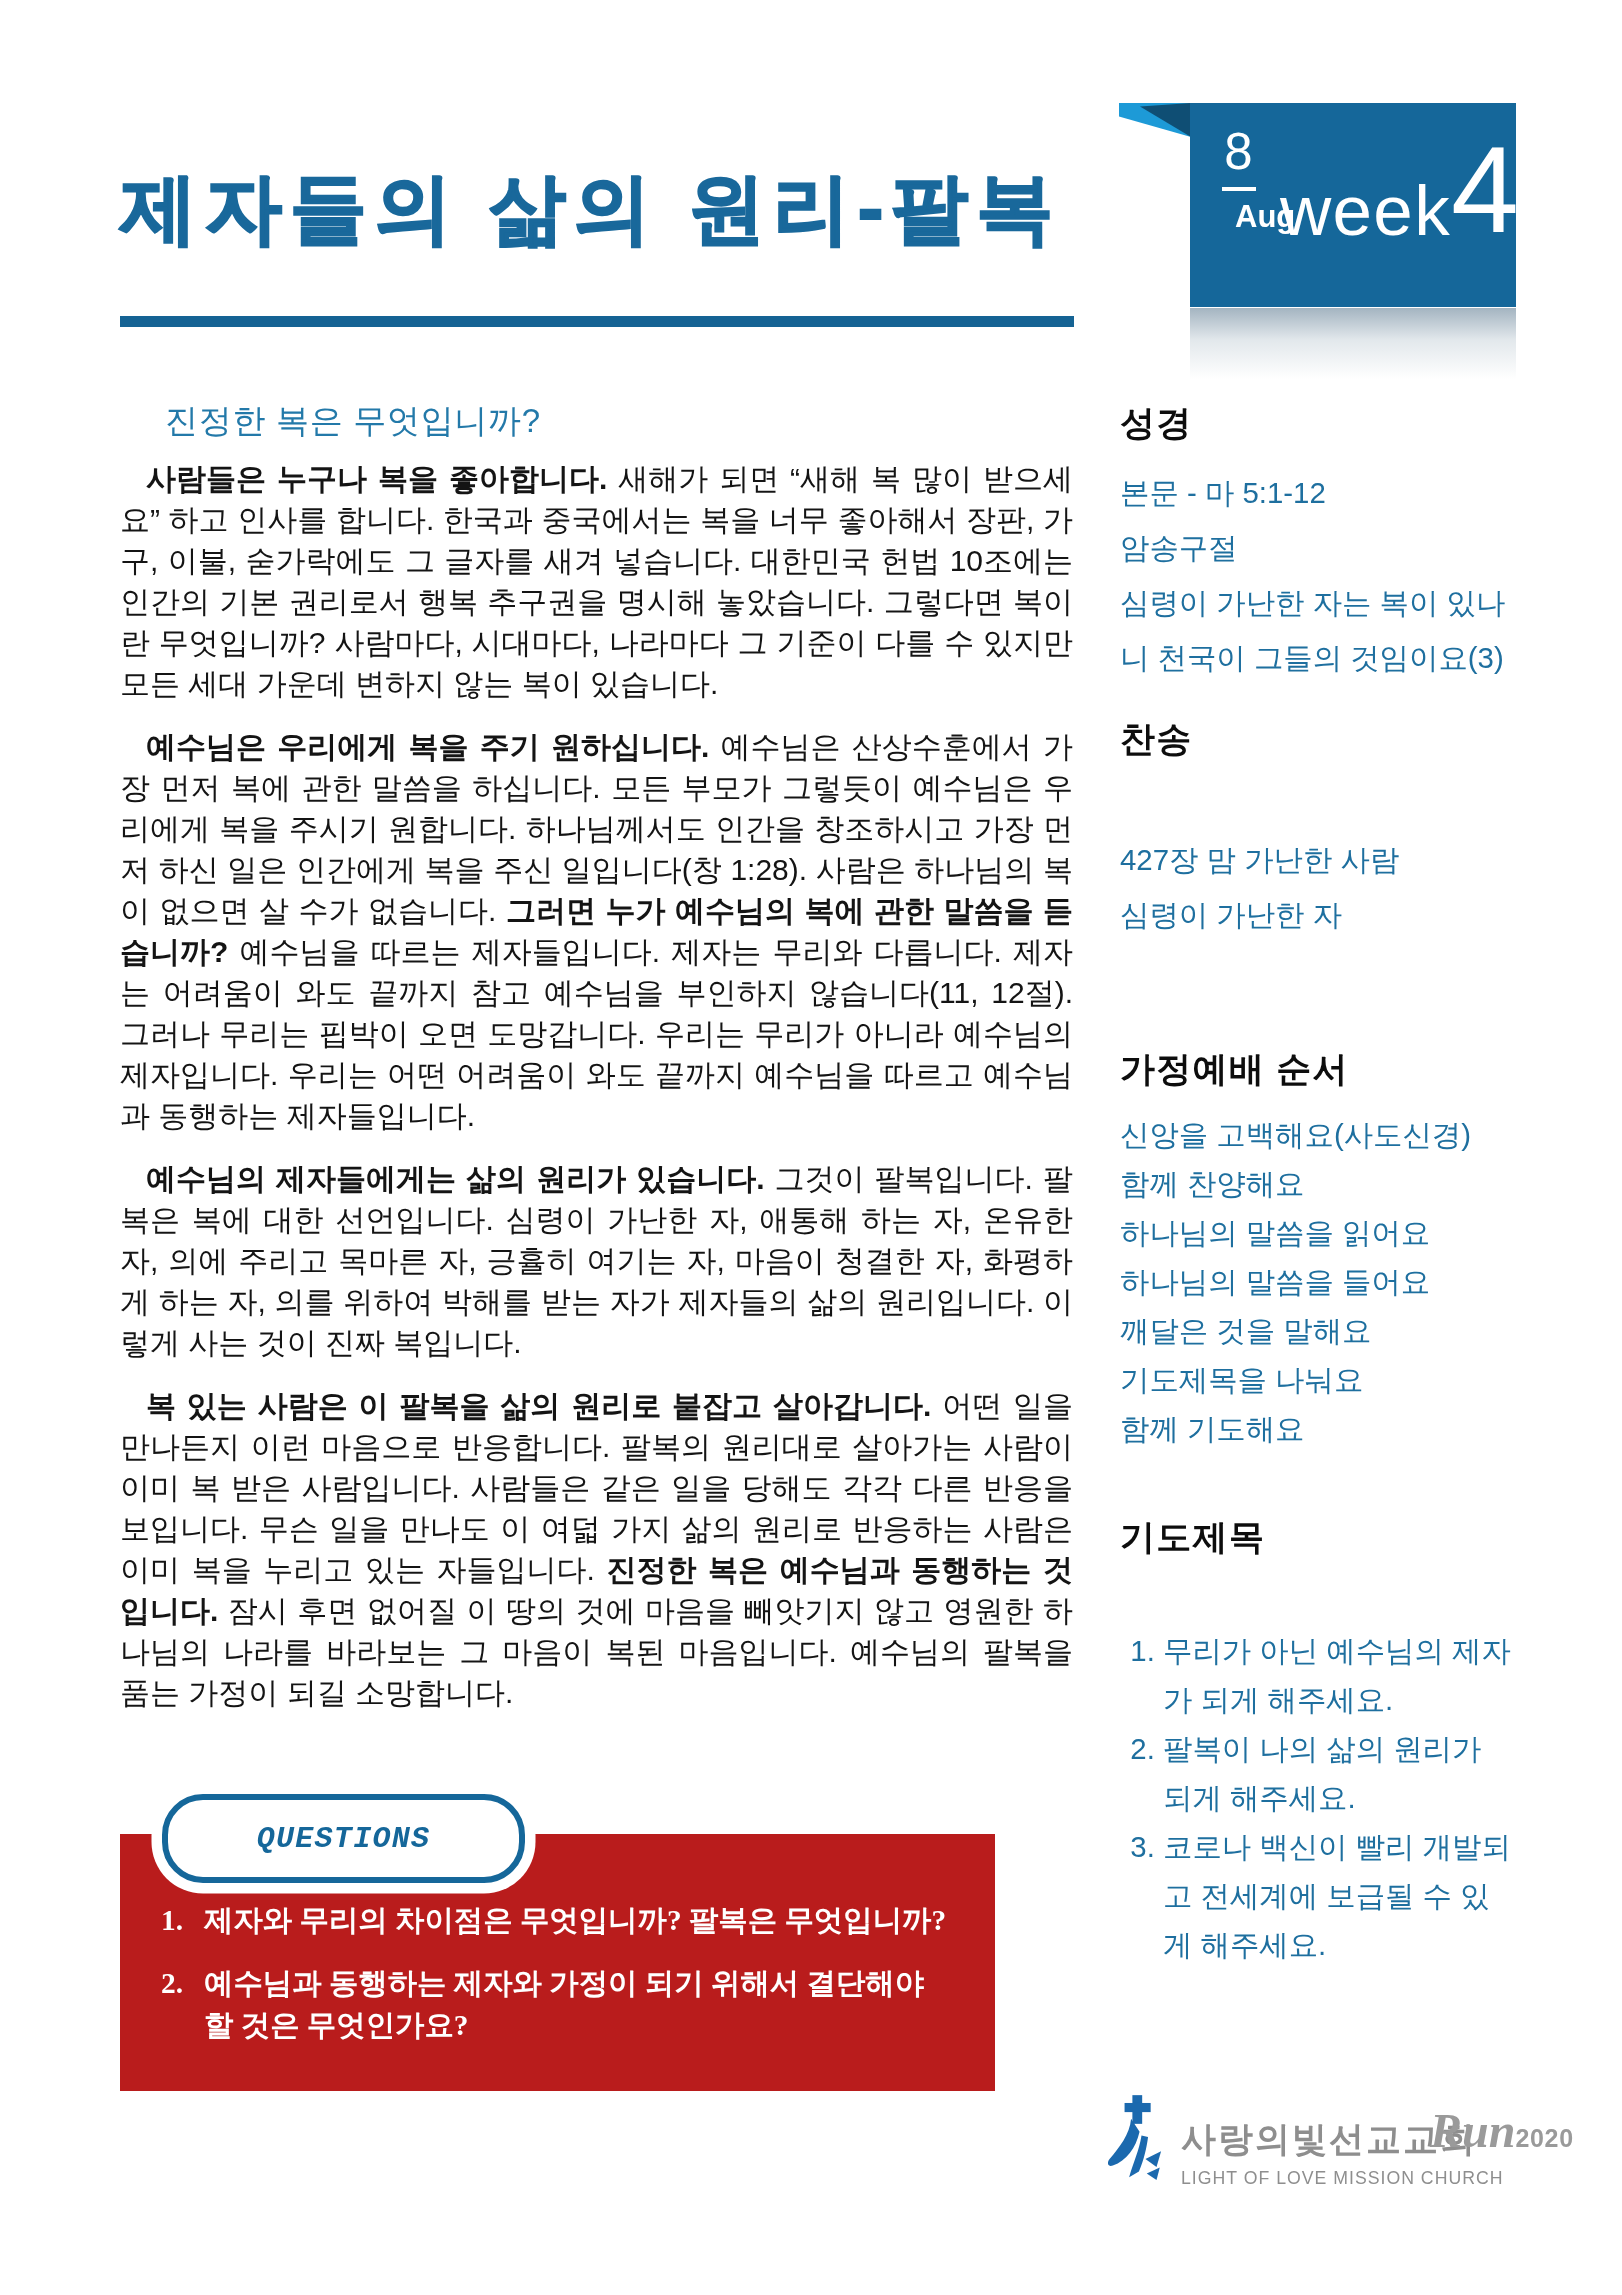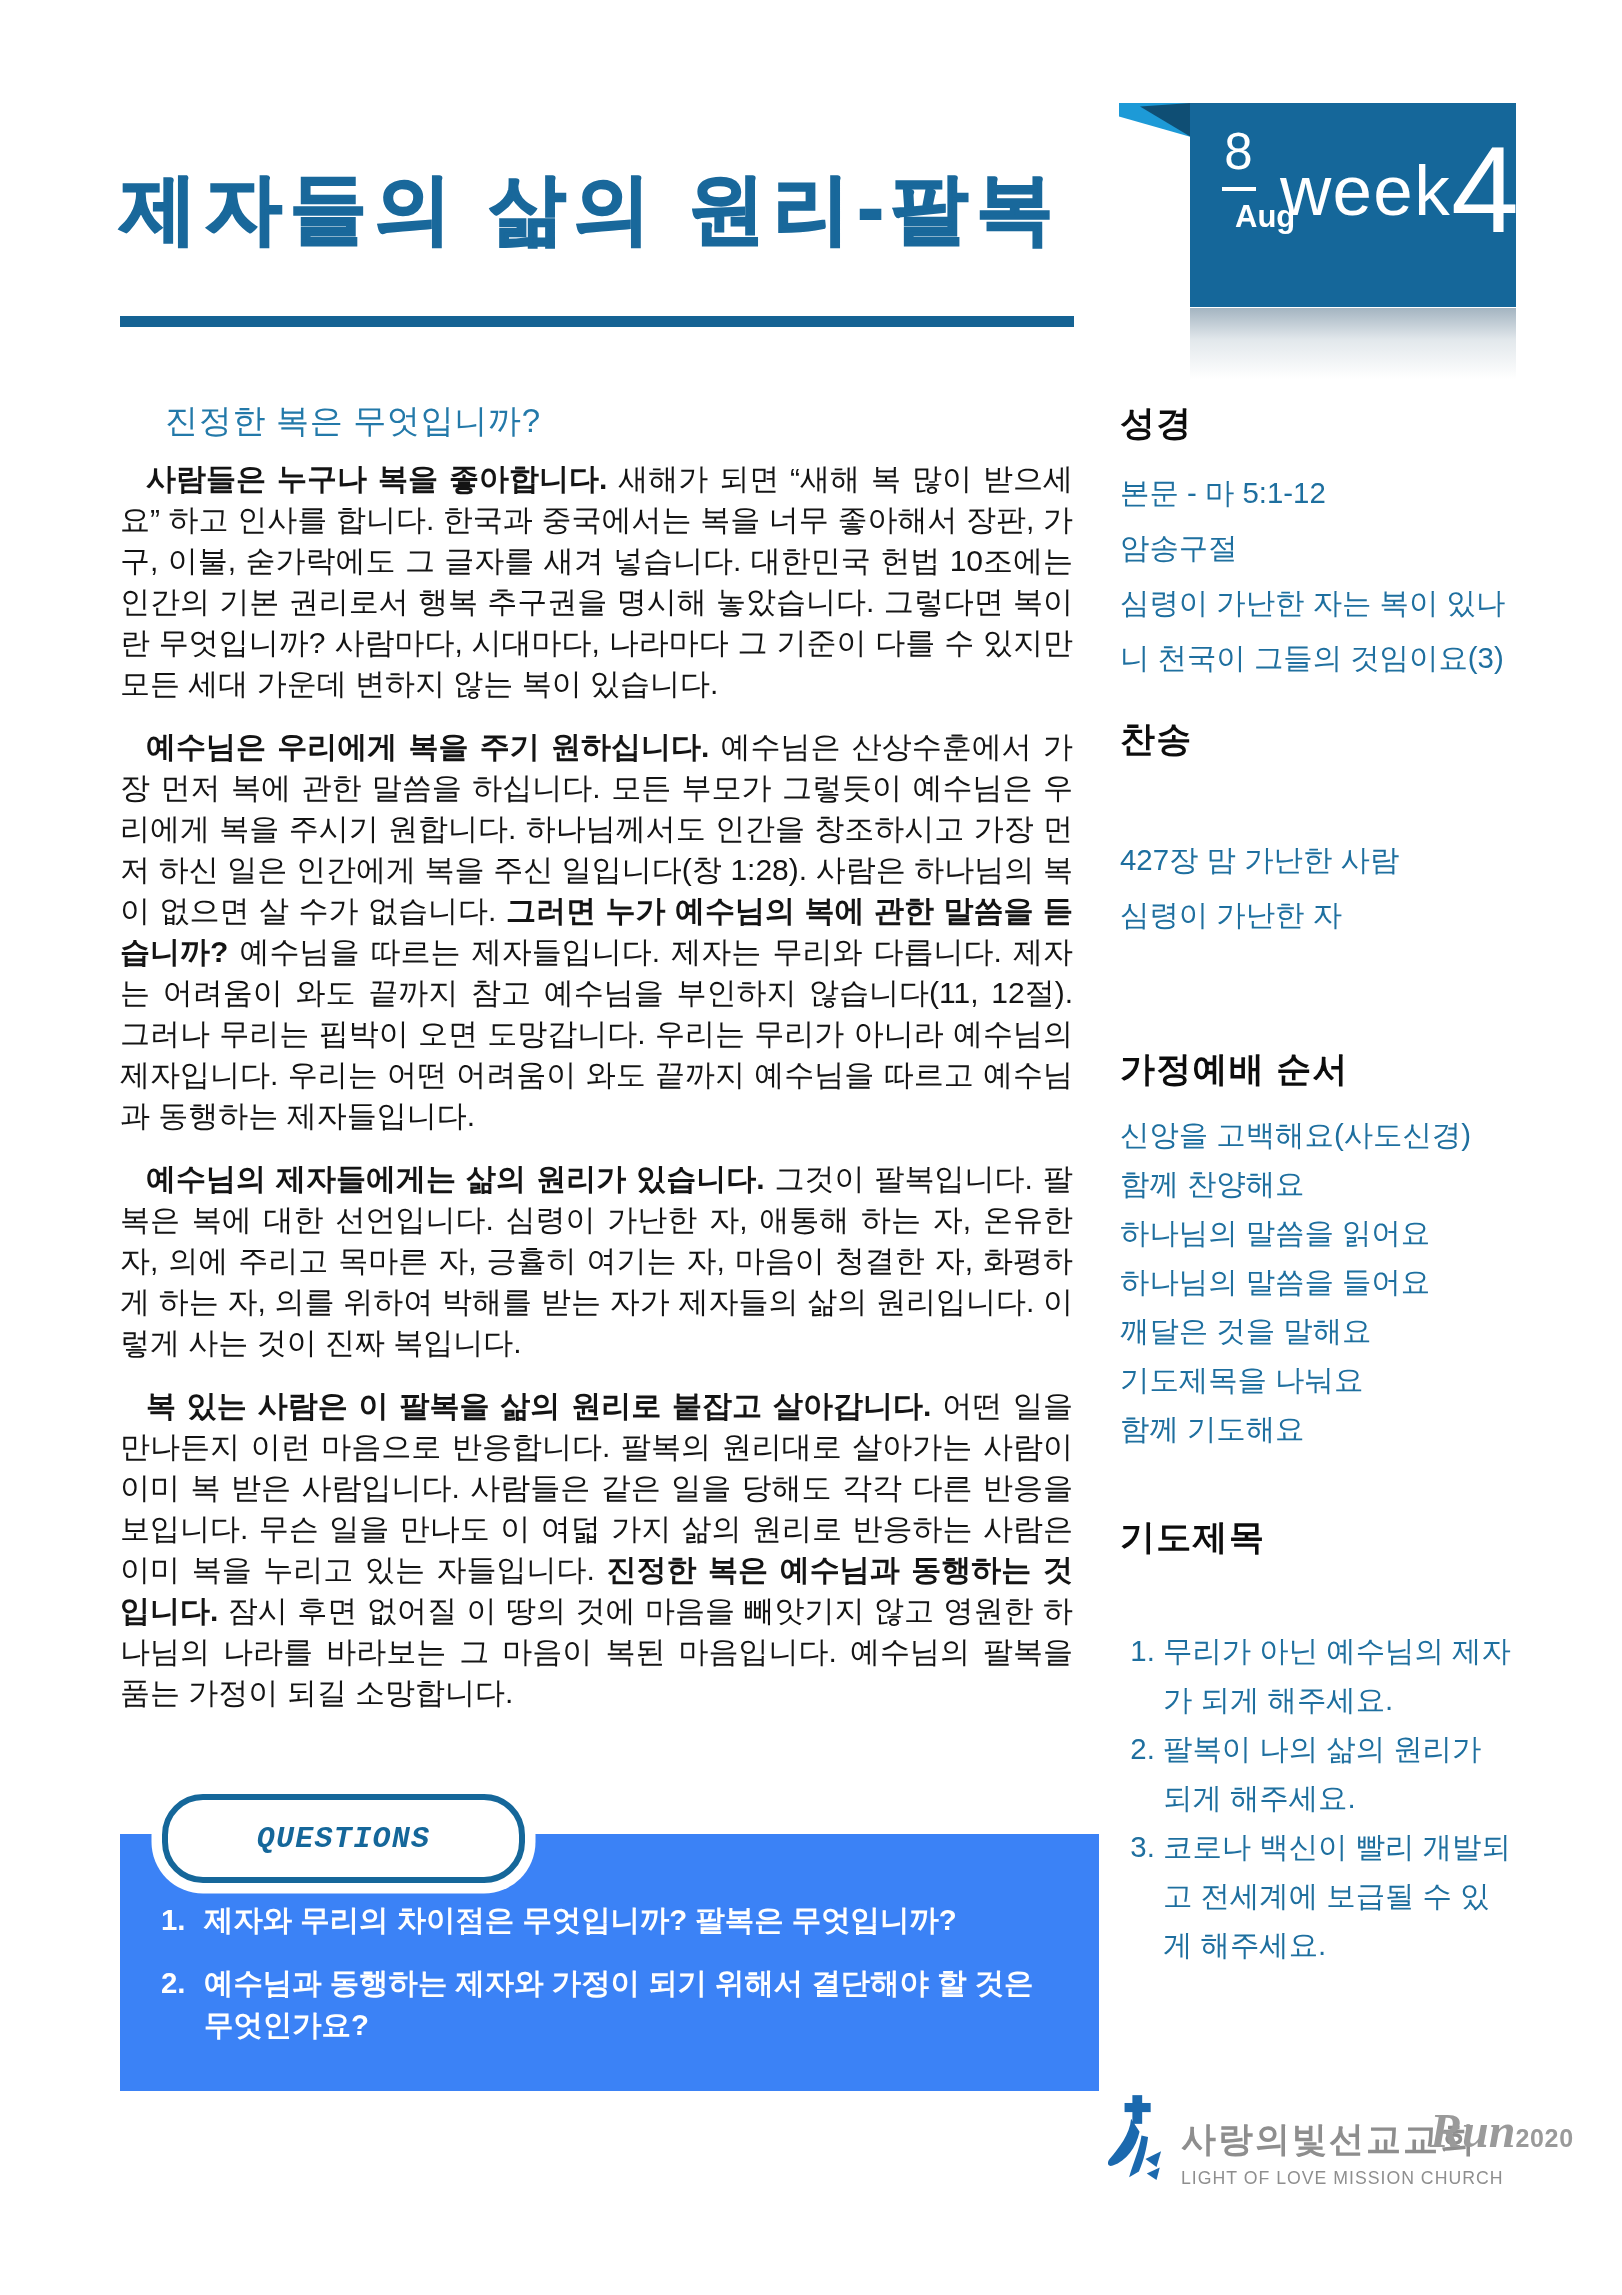--- a/index.html
+++ b/index.html
@@ -21,33 +21,33 @@
   .fold-light { position:absolute; left:1119px; top:103px; width:72px; height:34px; background:#1D9AD7;
     -webkit-clip-path:polygon(0 0,100% 0,100% 100%,0 40%); clip-path:polygon(0 0,100% 0,100% 100%,0 40%); }
   .fold-dark { position:absolute; left:1140px; top:103px; width:51px; height:34px; background:#0F4E74;
     -webkit-clip-path:polygon(100% 0,100% 100%,0 10%); clip-path:polygon(100% 0,100% 100%,0 10%); }
   .badge-reflection { position:absolute; left:1190px; top:308px; width:326px; height:71px;
     background:linear-gradient(180deg, rgba(73,106,131,.50) 0%, rgba(140,162,178,.25) 45%, rgba(255,255,255,0) 100%); }
   .badge .date { position:absolute; left:17px; top:22px; width:63px; text-align:center; color:#fff; }
   .badge .day { font-size:51px; line-height:54px; font-weight:400; }
   .badge .day-line { width:34px; height:4.6px; background:#fff; margin:7.9px auto 7.9px; }
   .badge .month { font-size:31px; font-weight:700;margin-left:28px; }
-  .badge .week { position:absolute; left:90px; bottom:56px; display:flex; align-items:center; color:#fff; white-space:nowrap; }
+  .badge .week { position:absolute; left:90px; bottom:56px; display:flex; align-items:flex-end; color:#fff; white-space:nowrap; }
   .week-word { font-size:71px; letter-spacing:1.3px; }
   .week-num { font-size:122px; line-height:1; }
 
   
   .heading { position:absolute; left:165px; top:399px; margin:0; font-size:33px; font-weight:500; color:#2379A9; letter-spacing:0.7px; }
   .article { position:absolute; left:120px; top:458px; width:953px; color:#141414;
     font-size:30px; line-height:41px; text-align:justify; }
   .article p { margin:0 0 22px; text-indent:26px; word-break:break-all; }
   .article .b { font-weight:700; }
 
   
-  .qbox { position:absolute; left:120px; top:1834px; width:979px; height:257px; background:#3b82f6; }
+  .qbox { position:absolute; left:120px; top:1834px; width:875px; height:257px; background:#b91c1c;font-family:Liberation Serif, serif; }
   .qlist { margin:0; padding:65px 46px 0 84px; color:#fff; font-size:29.4px; line-height:42px;
     font-weight:600; list-style:none; counter-reset:q; }
   .qlist li { margin-bottom:21px; position:relative; word-break:break-all; }
   .qlist li::before { counter-increment:q; content:counter(q) "."; font-weight:700; position:absolute; left:-43px; }
   .qpill { position:absolute; left:162px; top:1794px; width:351px; height:77px; background:#fff;
     border:6.5px solid #15679A; border-radius:41px; box-shadow:0 0 0 10.5px #fff;
     display:flex; align-items:center; justify-content:center; }
   .qpill-text { font-family:Liberation Mono, monospace; font-style:italic; font-weight:600;
     font-size:30px; color:#15679A; letter-spacing:1.3px; }
 

